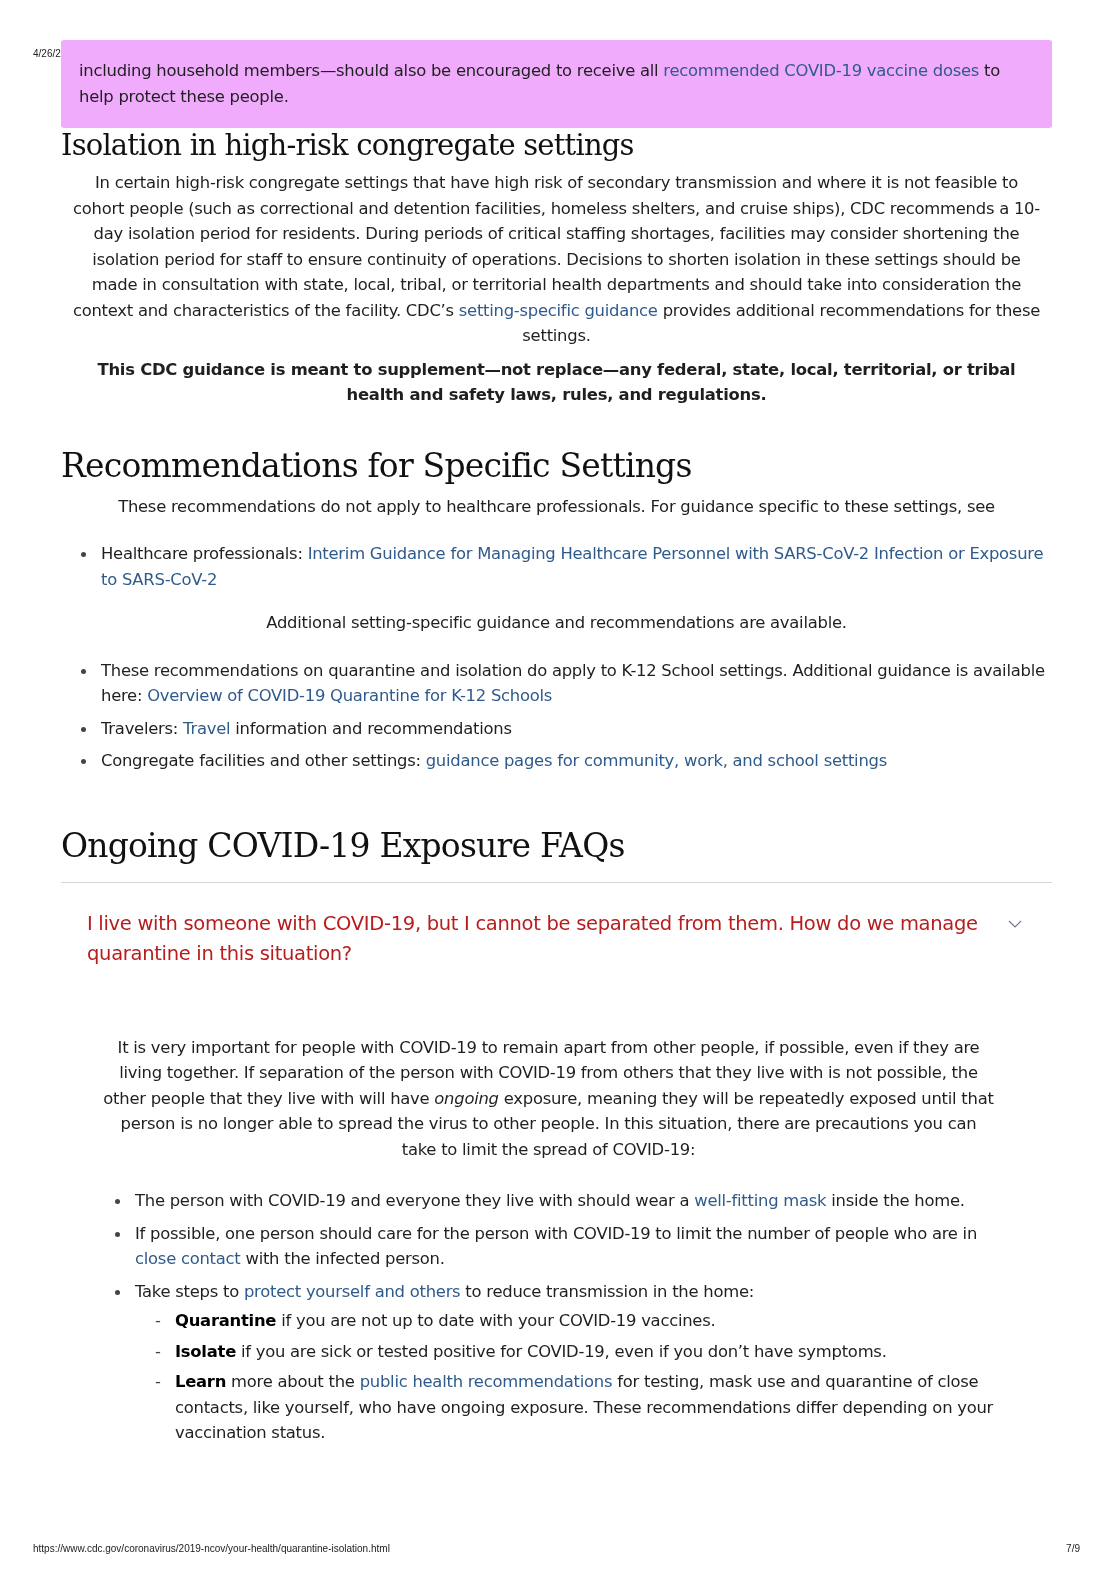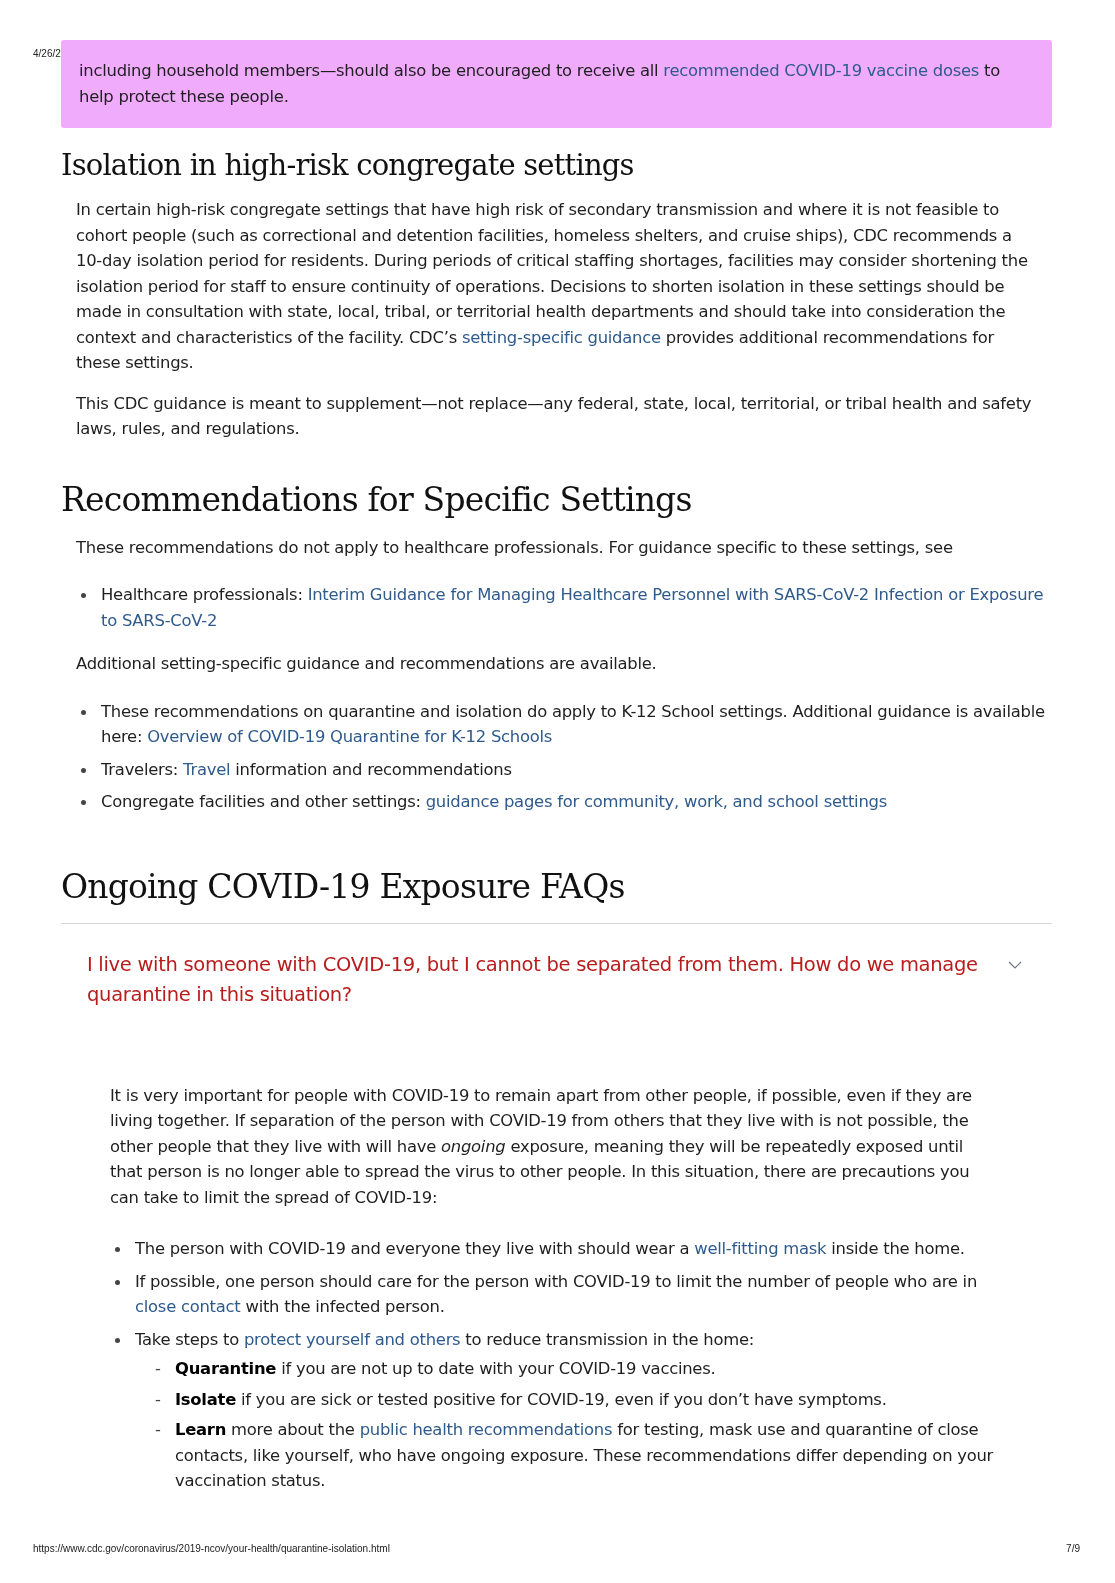--- a/index.html
+++ b/index.html
@@ -26,26 +26,26 @@
   .callout {
     background: #f0abfc; border-radius: 3px; padding: 10px 18px 16px 18px;
     height: 88px; overflow: hidden; position: relative;
   }
   .callout p { margin-top: 8px; }
 
   h2.serif {
     font-family: "DejaVu Serif", serif; font-weight: normal; color: #111;
     letter-spacing: -0.8px;
   }
-  h2.h-iso { font-size: 29px; line-height: 34px; margin-top: 20px; }
+  h2.h-iso { font-size: 29px; line-height: 34px; }
   h2.h-rec { font-size: 33px; line-height: 40px; margin-top: 38px; }
   h2.h-faq { font-size: 33px; line-height: 40px; margin-top: 52px; }
 
-  p.para { margin: 15px; }
-  .mt-ish { margin-top: 26px; }
+  p.para { margin: 8px; text-align: center; }
+  .mt-ish { margin-top: 26px; font-weight: bold; }
   .mt-sm { margin-top: 16px; }
 
   ul.bullets { list-style: none; margin-top: 22px; }
   ul.bullets > li { position: relative; padding-left: 40px; margin-bottom: 7px; }
   ul.bullets > li::before {
     content: ""; position: absolute; left: 20px; top: 11px; width: 5px; height: 5px;
     border-radius: 50%; background: #444;
   }
   .faq-rule { border-top: 1px solid #d6d6d6; margin-top: 16px; }
   .faq-q {

